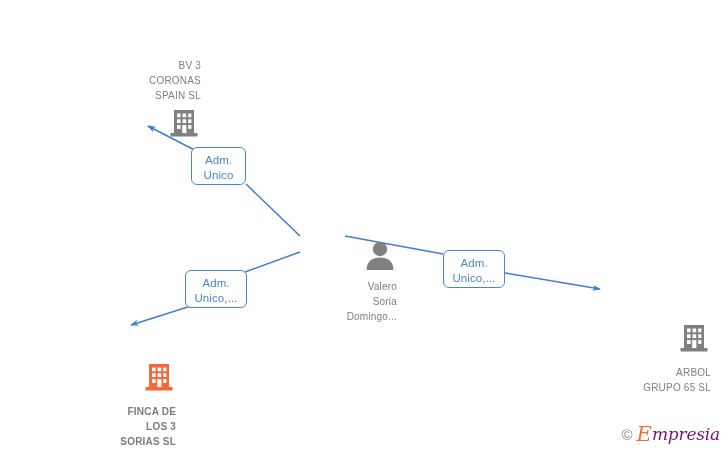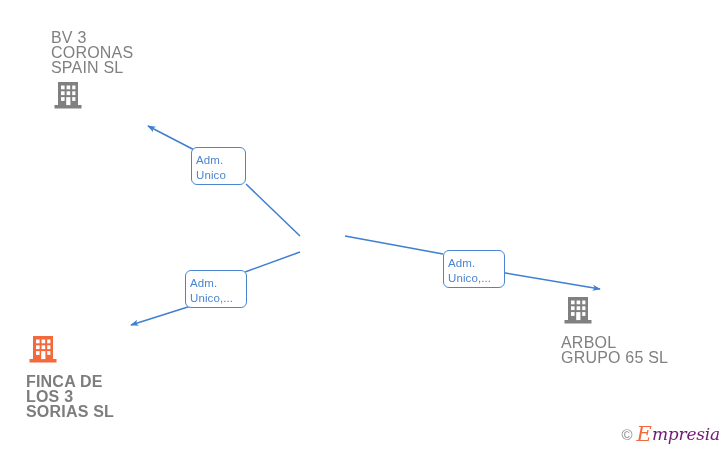--- a/index.html
+++ b/index.html
@@ -24,24 +24,25 @@
     left: 0;
     top: 0;
     width: 728px;
     height: 450px;
   }
 
   
   .node {
     position: absolute;
     width: 150px;
-    text-align: left;
+    text-align: right;
     line-height: 15px;
-    font-size: 16px;
+    font-size: 10px;
     color: #808080;
+    margin-top: 28px;
   }
   .node .node-label {
     display: block;
     white-space: pre-line;
     letter-spacing: 0.2px;
   }
   .node.bold .node-label {
     font-weight: bold;
     color: #7d7d7d;
   }
@@ -55,20 +56,21 @@
   
   .rel-label {
     position: absolute;
     box-sizing: border-box;
     border: 1.4px solid #4a86d0;
     border-radius: 6px;
     background: #ffffff;
     color: #4a86d0;
     font-size: 11.5px;
     line-height: 15px;
+    text-align: center;
     padding: 5px 4px 6px 4px;
     white-space: pre-line;
     letter-spacing: 0.1px;
   }
 
   
   #watermark {
     position: absolute;
     right: 8px;
     bottom: 6px;
@@ -139,20 +141,31 @@
         <rect x="10" y="12.3" width="3.6" height="3.8" fill="#ffffff"></rect>
         <rect x="15.6" y="12.3" width="3.6" height="3.8" fill="#ffffff"></rect>
         <rect x="21.2" y="12.3" width="3.2" height="3.8" fill="#ffffff"></rect>
         <rect x="10" y="18.1" width="3.6" height="3.8" fill="#ffffff"></rect>
         <rect x="21.2" y="18.1" width="3.2" height="3.8" fill="#ffffff"></rect>
         <rect x="15.2" y="18.1" width="4.2" height="8" fill="#ffffff"></rect>
       </svg>
     </span>
   </div>
 
+  <div class="node label-below" style="left:247px; top:212px;">
+    <span class="icon">
+      <svg width="34" height="30" viewBox="0 0 34 30" xmlns="http://www.w3.org/2000/svg">
+        <circle cx="17" cy="9" r="7.2" fill="#808080"></circle>
+        <path d="M 3.6 30 C 3.6 20.5 9.8 17.4 17 17.4 C 24.2 17.4 30.4 20.5 30.4 30 Z" fill="#808080"></path>
+      </svg>
+    </span>
+    <span class="node-label">Valero
+Soria
+Domingo...</span>
+  </div>
 
   <div class="node label-below" style="left:561px; top:294px;">
     <span class="icon">
       <svg width="34" height="34" viewBox="0 0 34 34" xmlns="http://www.w3.org/2000/svg">
         <rect x="7" y="3" width="20" height="26" fill="#808080"></rect>
         <rect x="3.5" y="26" width="27" height="3.5" fill="#808080"></rect>
         <rect x="10" y="6.5" width="3.6" height="3.8" fill="#ffffff"></rect>
         <rect x="15.6" y="6.5" width="3.6" height="3.8" fill="#ffffff"></rect>
         <rect x="21.2" y="6.5" width="3.2" height="3.8" fill="#ffffff"></rect>
         <rect x="10" y="12.3" width="3.6" height="3.8" fill="#ffffff"></rect>

